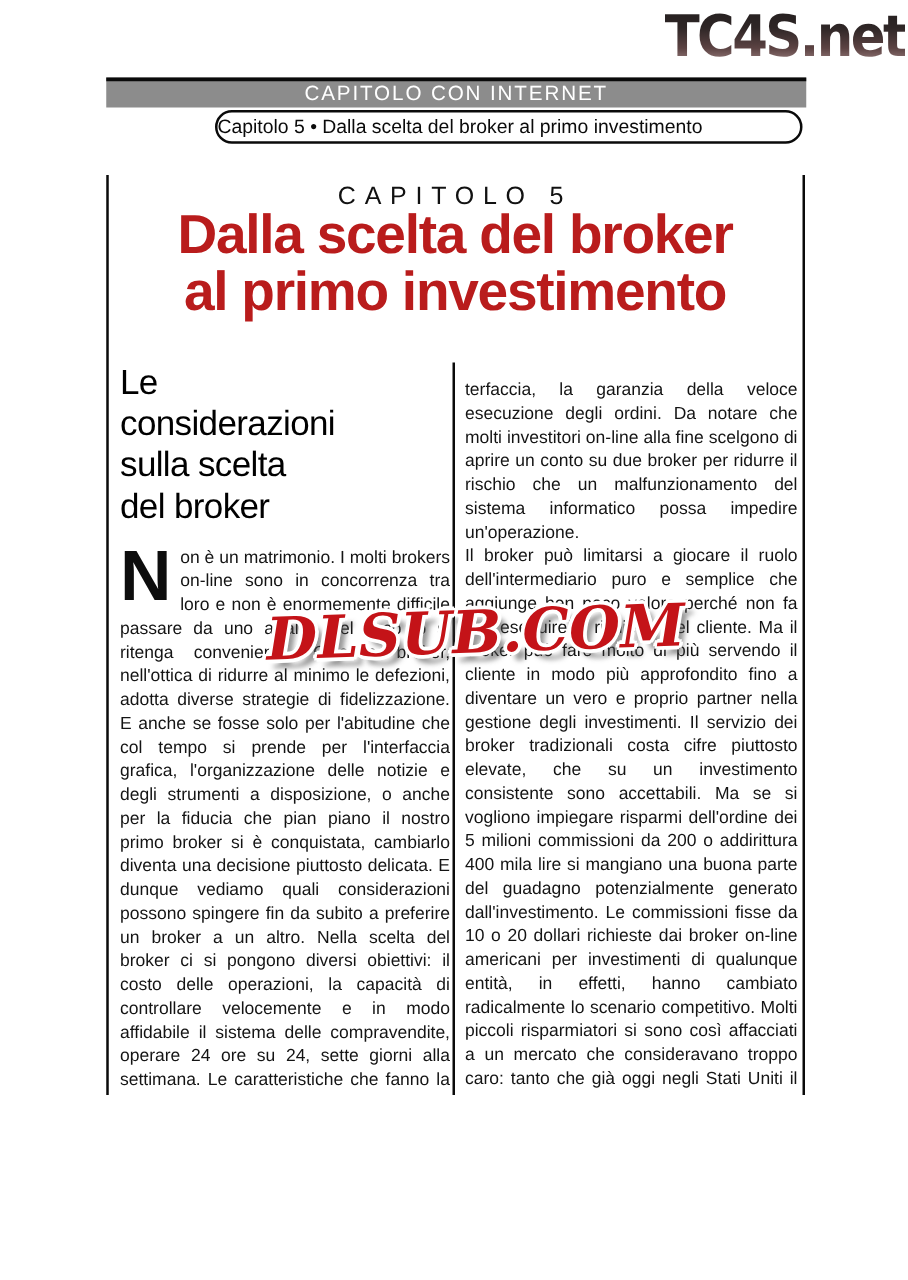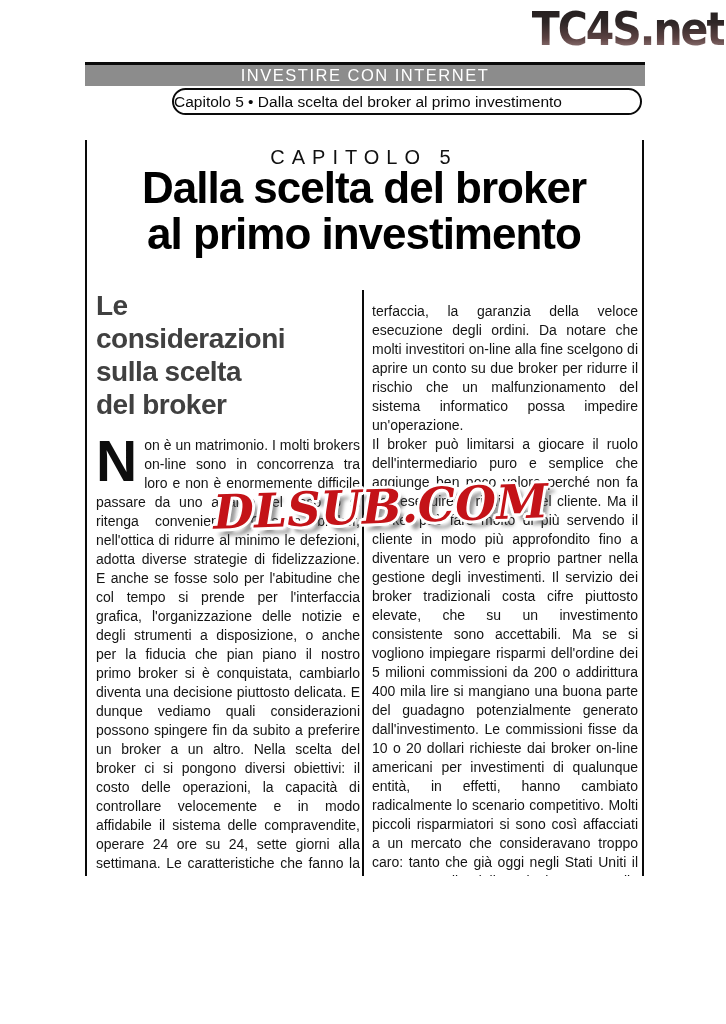--- a/index.html
+++ b/index.html
@@ -29,26 +29,26 @@
   .rule{position:absolute;background:#0a0a0a;}
   .rule-left{left:85px;top:140px;width:2px;height:801px;}
   .rule-right{left:642px;top:140px;width:2px;height:801px;}
   .rule-bottom{left:85px;top:936px;width:559px;height:5px;}
   .rule-divider{left:362px;top:290px;width:2px;height:646px;}
 
   
   .kicker{position:absolute;left:85px;top:146px;width:558px;text-align:center;
           font-size:20px;letter-spacing:7px;color:#111;}
   .title{position:absolute;left:85px;top:165px;width:558px;text-align:center;
-         font-weight:bold;font-size:44px;line-height:46px;letter-spacing:-1px;color:#000000;}
+         font-weight:bold;font-size:44px;line-height:46px;letter-spacing:-1px;color:#b91c1c;}
 
   
   .section-heading{position:absolute;left:96px;top:289px;width:262px;
-                   font-weight:bold;font-size:28px;line-height:33px;letter-spacing:-0.5px;
-                   color:#404040;white-space:pre-line;}
+                   font-weight:normal;font-size:28px;line-height:33px;letter-spacing:-0.5px;
+                   color:#000000;white-space:pre-line;}
 
   
   .col{position:absolute;font-size:14px;line-height:19px;text-align:justify;
        color:#141414;overflow-wrap:break-word;}
   .col p{margin:0;}
   .col-left{left:96px;top:436px;width:264px;height:500px;}
   .col-right{left:372px;top:302px;width:266px;height:646px;}
   .dropcap{float:left;font-weight:bold;font-size:57px;line-height:46px;
            padding:2px 7px 0 0;color:#0d0d0d;}
 
@@ -74,21 +74,21 @@
                -4px 0 0 #fff, 4px 0 0 #fff, 0 -4px 0 #fff, 0 4px 0 #fff,
                5px 6px 5px rgba(90,40,40,0.6);}
 </style>
 </head>
 <body>
 
 <div id="page">
 
   <div class="wm-top">TC4S.net</div>
 
-  <div class="banner">INVESTIRE CON INTERNET</div>
+  <div class="banner">CAPITOLO CON INTERNET</div>
 
   <div class="pill">Capitolo 5 • Dalla scelta del broker al primo investimento</div>
 
   <div class="rule rule-left"></div>
   <div class="rule rule-right"></div>
   <div class="rule rule-bottom"></div>
   <div class="rule rule-divider"></div>
 
   <div class="kicker">CAPITOLO 5</div>
   <div class="title">

